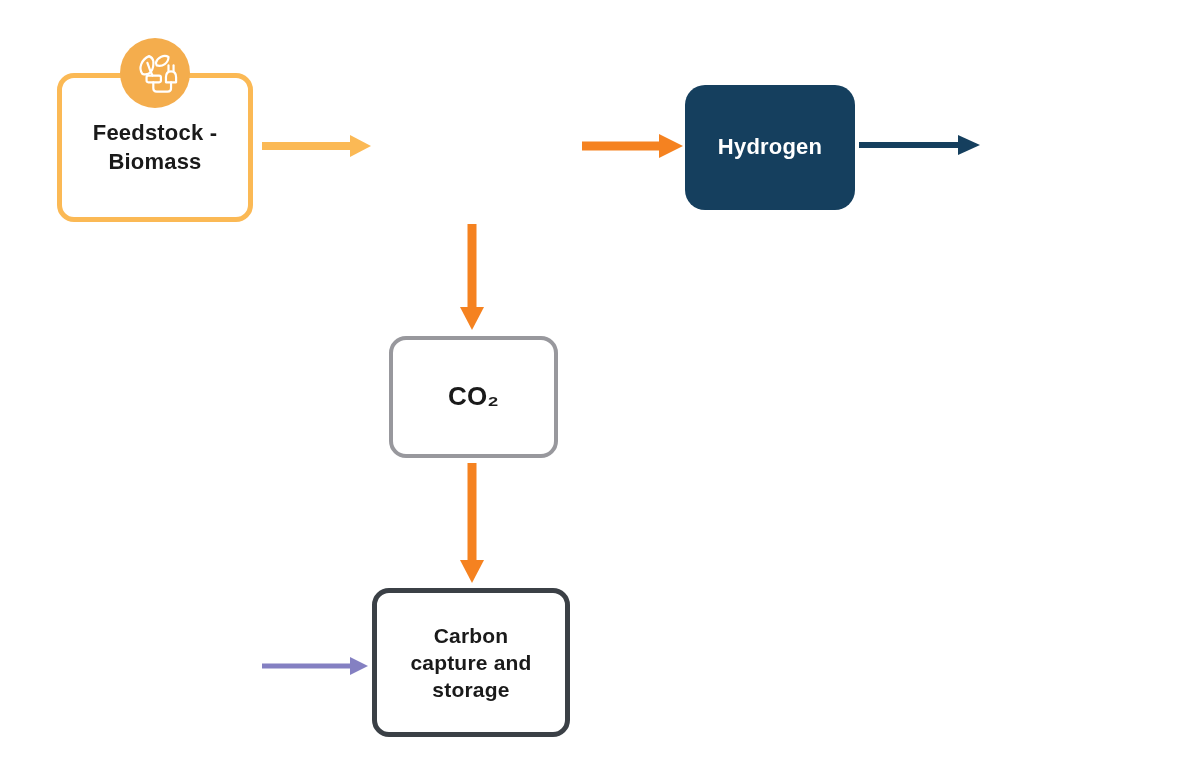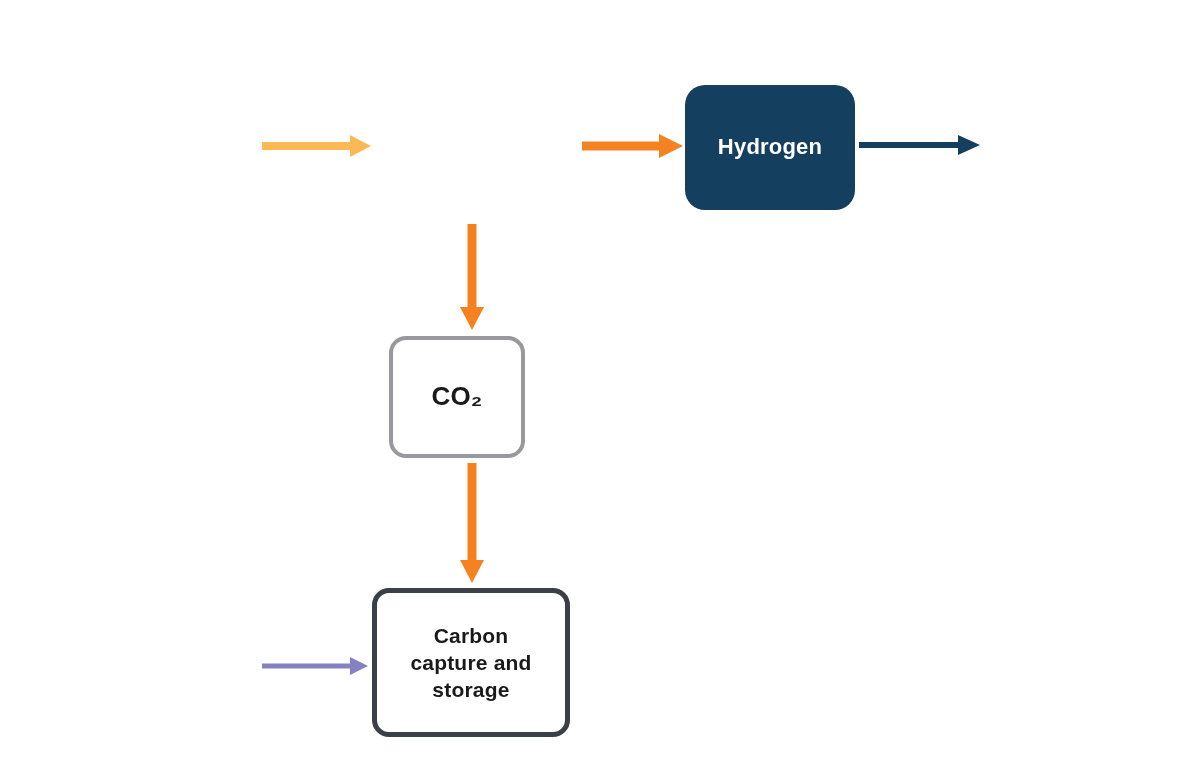--- a/index.html
+++ b/index.html
@@ -38,21 +38,21 @@
     font-size: 22px;
     line-height: 1.3;
     color: #1a1a1a;
     letter-spacing: 0.2px;
   }
   #feedstock   { left: 57px;  top: 73px;  width: 196px; height: 149px; border-color: #fbb955; }
   #gasification{ left: 372px; top: 75px;  width: 203px; height: 145px; border-color: #f58220; }
   #hydrogen    { left: 685px; top: 85px;  width: 170px; height: 125px; border: none; background: #153f5e; border-radius: 20px; }
   #hydrogen .label { color: #ffffff; }
   #storage     { left: 983px; top: 86px;  width: 175px; height: 122px; border-color: #5ea63e; }
-  #co2         { left: 389px; top: 336px; width: 136px; height: 122px; border-color: #98989d; border-width: 4px; }
+  #co2         { left: 389px; top: 336px; width: 169px; height: 122px; border-color: #98989d; border-width: 4px; }
   #co2 .label  { font-size: 26px; }
   #ccs         { left: 372px; top: 588px; width: 198px; height: 149px; border-color: #3b4046; text-align: center; }
   #ccs .label  { max-width: 142px; font-size: 21px; }
   #electricity { left: 53px;  top: 590px; width: 204px; height: 148px; border-color: #8480c2; }
   #feedstock .label { max-width: 160px; }
   .badge {
     position: absolute;
     top: -40px;
     left: 50%;
     transform: translateX(-50%);
@@ -98,20 +98,41 @@
       <line x1="472" y1="463" x2="472" y2="564" stroke="#f58220" stroke-width="9"></line>
       <polygon points="460,560 472,583 484,560" fill="#f58220"></polygon>
     </g>
 
     <g>
       <line x1="262" y1="666" x2="353" y2="666" stroke="#8480c2" stroke-width="5"></line>
       <polygon points="350,657 368,666 350,675" fill="#8480c2"></polygon>
     </g>
   </svg>
 
+  <div class="node" id="feedstock">
+    <div class="badge badge-amber">
+      <svg width="54" height="54" viewBox="0 0 64 64" fill="none" stroke="#ffffff" stroke-width="2.6" stroke-linecap="round" stroke-linejoin="round">
+
+        <path d="M25 12 C16 16 12 26 17 33 C26 36 31 28 30 18 C29.5 15 27.5 13 25 12 Z"></path>
+        <path d="M23 20 C25 26 27 31 29 35"></path>
+
+        <path d="M33 20 C35 13 43 10 48 13 C48 20 41 25 34 23 Z"></path>
+
+        <rect x="22" y="35" width="17" height="8" rx="2"></rect>
+
+        <path d="M30 43 L30 50 Q30 54 34 54 L47 54 Q51 54 51 50 L51 43"></path>
+
+        <path d="M45 43 L45 37 Q45 30 51 30 Q57 30 57 37 L57 43 Z"></path>
+
+        <path d="M48 30 L48 23"></path>
+        <path d="M54 30 L54 23"></path>
+      </svg>
+    </div>
+    <div class="label">Feedstock - Biomass</div>
+  </div>
 
 
   <div class="node" id="hydrogen">
     <div class="label">Hydrogen</div>
   </div>
 
 
   <div class="node" id="co2">
     <div class="label">CO₂</div>
   </div>

